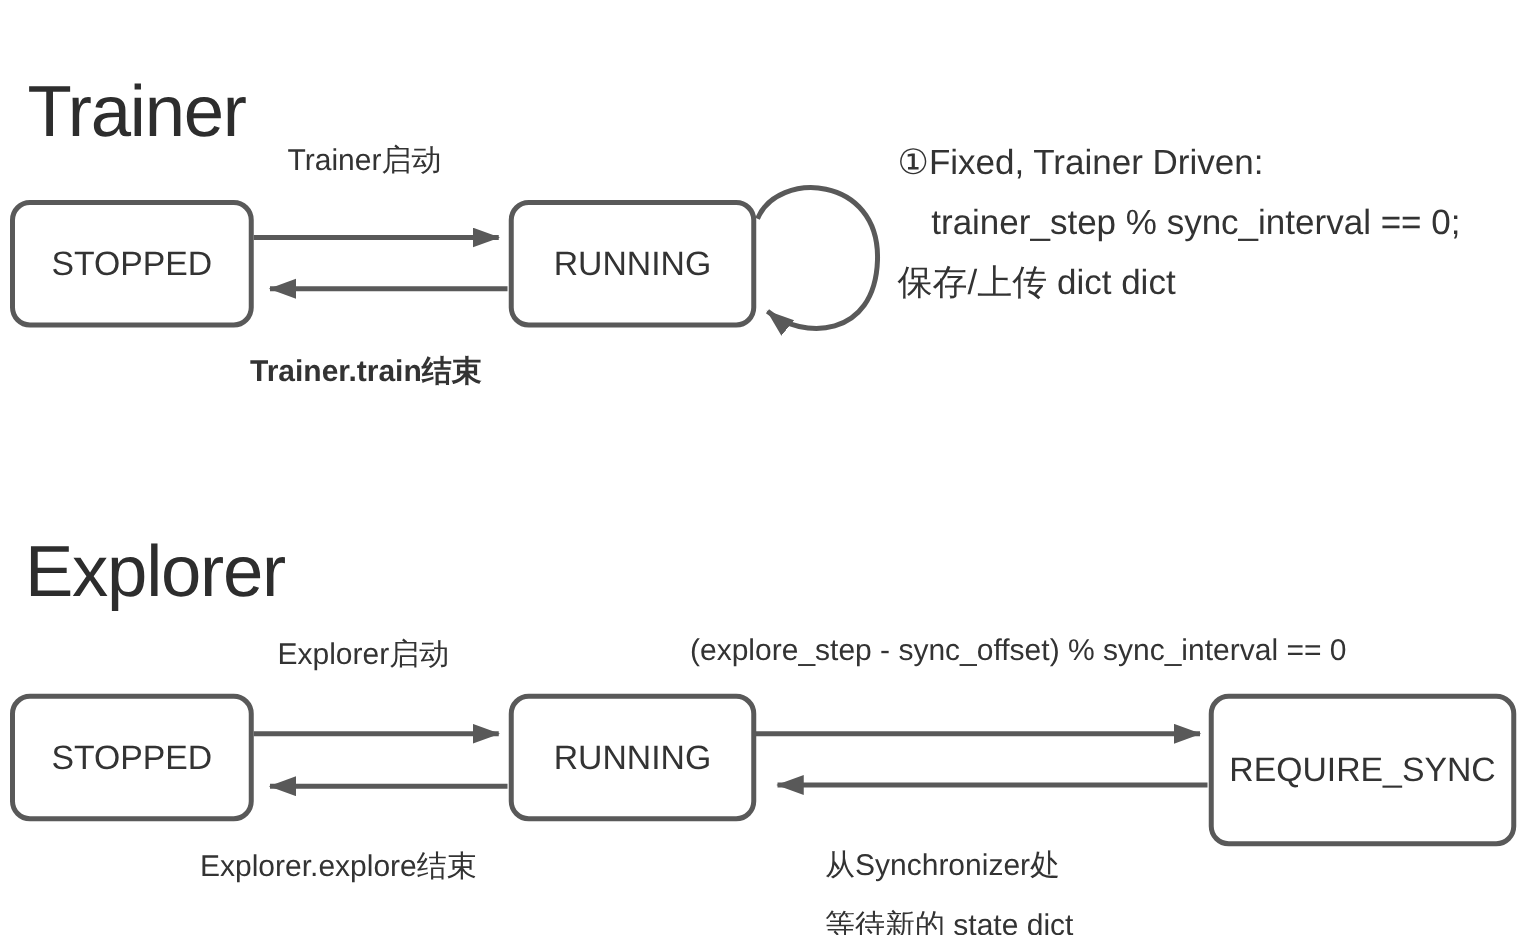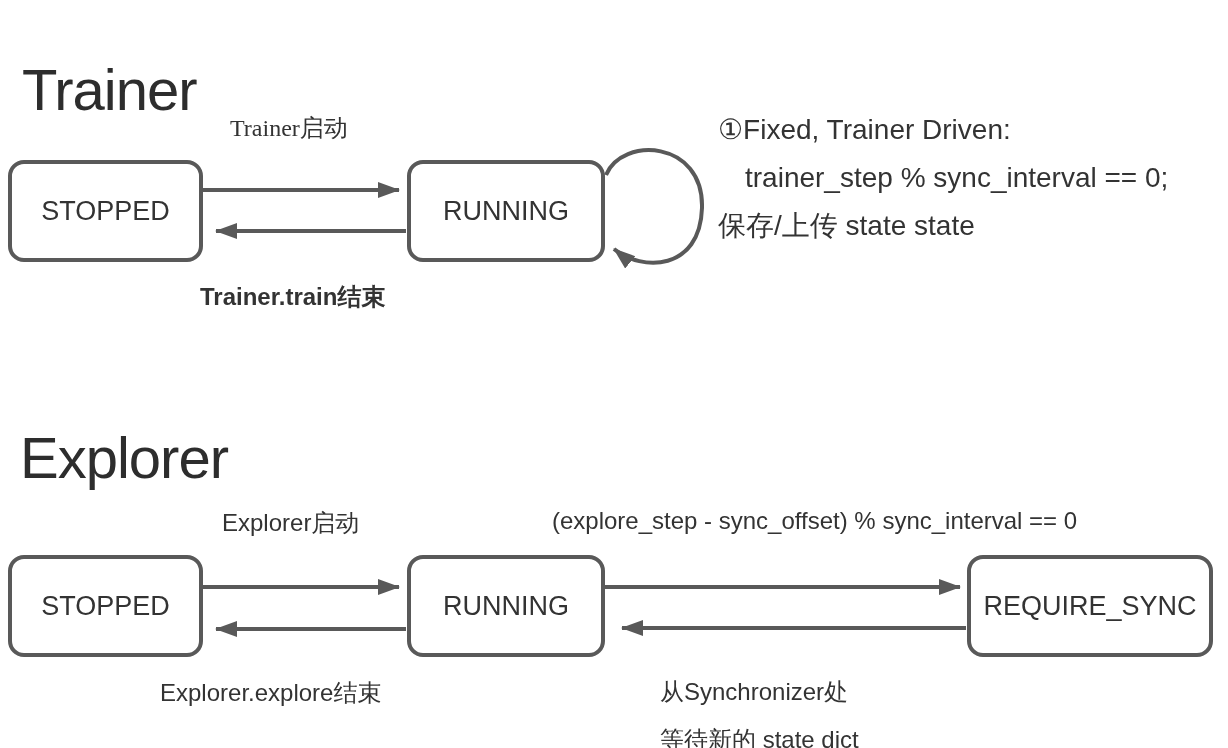--- a/index.html
+++ b/index.html
@@ -85,41 +85,41 @@
   <div class="section-title" style="left:22px; top:28px;">Trainer</div>
 
   <div class="state-box" style="left:8px; top:132px; width:195px; height:102px;">
     <span>STOPPED</span>
   </div>
 
   <div class="state-box" style="left:407px; top:132px; width:198px; height:102px;">
     <span>RUNNING</span>
   </div>
 
-  <div class="edge-label" style="left:230px; top:84px;font-family:Liberation Serif, serif;">Trainer启动</div>
+  <div class="edge-label" style="left:230px; top:84px;">Trainer启动</div>
 
   <div class="edge-label" style="left:200px; top:253px;font-weight:bold;">Trainer.train结束</div>
 
   <div class="notes" style="left:718px; top:78px;">
     <div class="note-line">①Fixed, Trainer Driven:</div>
     <div class="note-line indent">trainer_step % sync_interval == 0;</div>
-    <div class="note-line">保存/上传 state state</div>
+    <div class="note-line">保存/上传 dict dict</div>
   </div>
 
   <div class="section-title" style="left:20px; top:396px;">Explorer</div>
 
   <div class="state-box" style="left:8px; top:527px; width:195px; height:102px;">
     <span>STOPPED</span>
   </div>
 
   <div class="state-box" style="left:407px; top:527px; width:198px; height:102px;">
     <span>RUNNING</span>
   </div>
 
-  <div class="state-box" style="left:967px; top:527px; width:246px; height:102px;">
+  <div class="state-box" style="left:967px; top:527px; width:246px; height:122px;">
     <span>REQUIRE_SYNC</span>
   </div>
 
   <div class="edge-label" style="left:222px; top:479px;">Explorer启动</div>
 
   <div class="edge-label" style="left:552px; top:479px;">(explore_step - sync_offset) % sync_interval == 0</div>
 
   <div class="edge-label" style="left:160px; top:649px;">Explorer.explore结束</div>
 
   <div class="edge-label" style="left:660px; top:648px;">从Synchronizer处</div>

